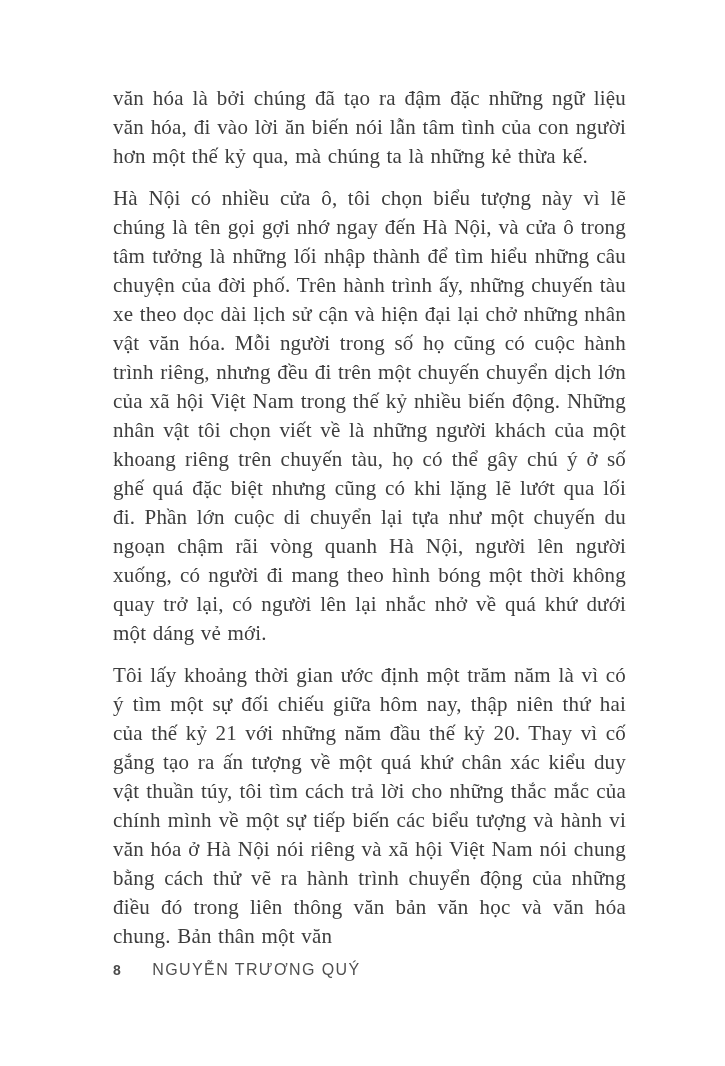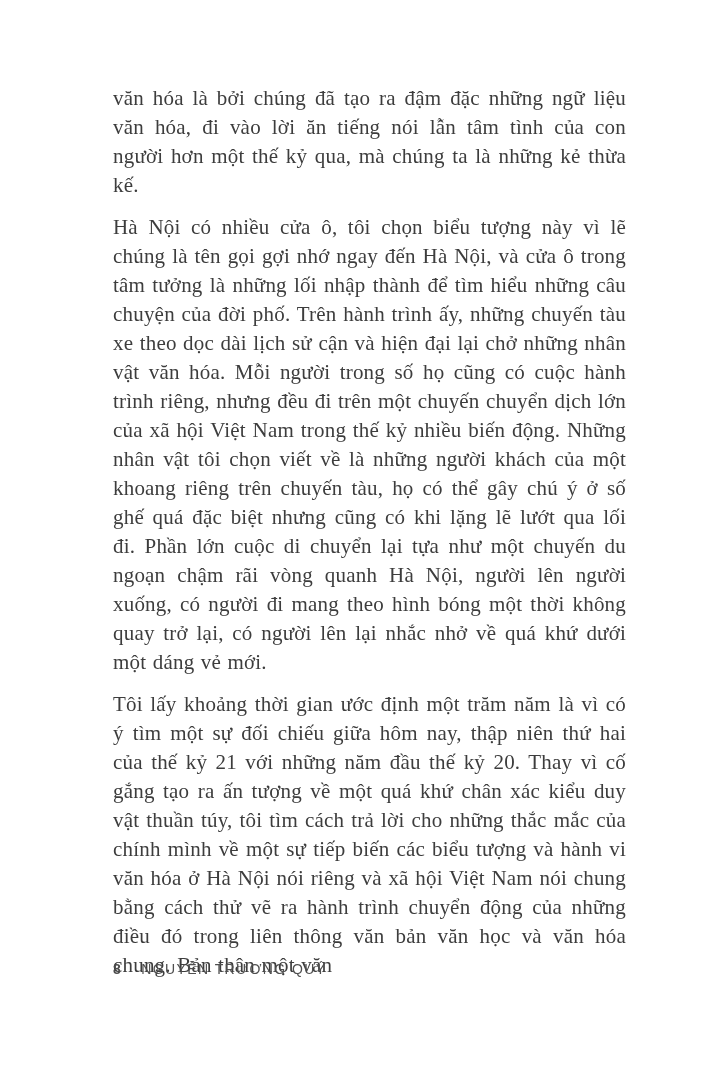--- a/index.html
+++ b/index.html
@@ -45,34 +45,34 @@
     align-items: baseline;
     font-family: "Liberation Sans", sans-serif;
     color: #4b4b4b;
   }
   .page-number {
     font-size: 14px;
     font-weight: 600;
     letter-spacing: 0.5px;
   }
   .running-head {
-    margin-left: 20px;
-    font-size: 14px;
+    margin-left: 31px;
+    font-size: 16px;
     letter-spacing: 1.4px;
     font-weight: 400;
     color: #4f4f4f;
   }
 </style>
 </head>
 <body>
 
 <div class="book-page">
 
   <div class="text-block">
-    <p>văn hóa là bởi chúng đã tạo ra đậm đặc những ngữ liệu văn hóa, đi vào lời ăn tiếng nói lẫn tâm tình của con người hơn một thế kỷ qua, mà chúng ta là những kẻ thừa kế.</p>
+    <p>văn hóa là bởi chúng đã tạo ra đậm đặc những ngữ liệu văn hóa, đi vào lời ăn biến nói lẫn tâm tình của con người hơn một thế kỷ qua, mà chúng ta là những kẻ thừa kế.</p>
     <p>Hà Nội có nhiều cửa ô, tôi chọn biểu tượng này vì lẽ chúng là tên gọi gợi nhớ ngay đến Hà Nội, và cửa ô trong tâm tưởng là những lối nhập thành để tìm hiểu những câu chuyện của đời phố. Trên hành trình ấy, những chuyến tàu xe theo dọc dài lịch sử cận và hiện đại lại chở những nhân vật văn hóa. Mỗi người trong số họ cũng có cuộc hành trình riêng, nhưng đều đi trên một chuyến chuyển dịch lớn của xã hội Việt Nam trong thế kỷ nhiều biến động. Những nhân vật tôi chọn viết về là những người khách của một khoang riêng trên chuyến tàu, họ có thể gây chú ý ở số ghế quá đặc biệt nhưng cũng có khi lặng lẽ lướt qua lối đi. Phần lớn cuộc di chuyển lại tựa như một chuyến du ngoạn chậm rãi vòng quanh Hà Nội, người lên người xuống, có người đi mang theo hình bóng một thời không quay trở lại, có người lên lại nhắc nhở về quá khứ dưới một dáng vẻ mới.</p>
     <p>Tôi lấy khoảng thời gian ước định một trăm năm là vì có ý tìm một sự đối chiếu giữa hôm nay, thập niên thứ hai của thế kỷ 21 với những năm đầu thế kỷ 20. Thay vì cố gắng tạo ra ấn tượng về một quá khứ chân xác kiểu duy vật thuần túy, tôi tìm cách trả lời cho những thắc mắc của chính mình về một sự tiếp biến các biểu tượng và hành vi văn hóa ở Hà Nội nói riêng và xã hội Việt Nam nói chung bằng cách thử vẽ ra hành trình chuyển động của những điều đó trong liên thông văn bản văn học và văn hóa chung. Bản thân một văn</p>
   </div>
 
   <div class="page-footer">
     <span class="page-number">8</span>
     <span class="running-head">NGUYỄN TRƯƠNG QUÝ</span>
   </div>
 
 </div>

